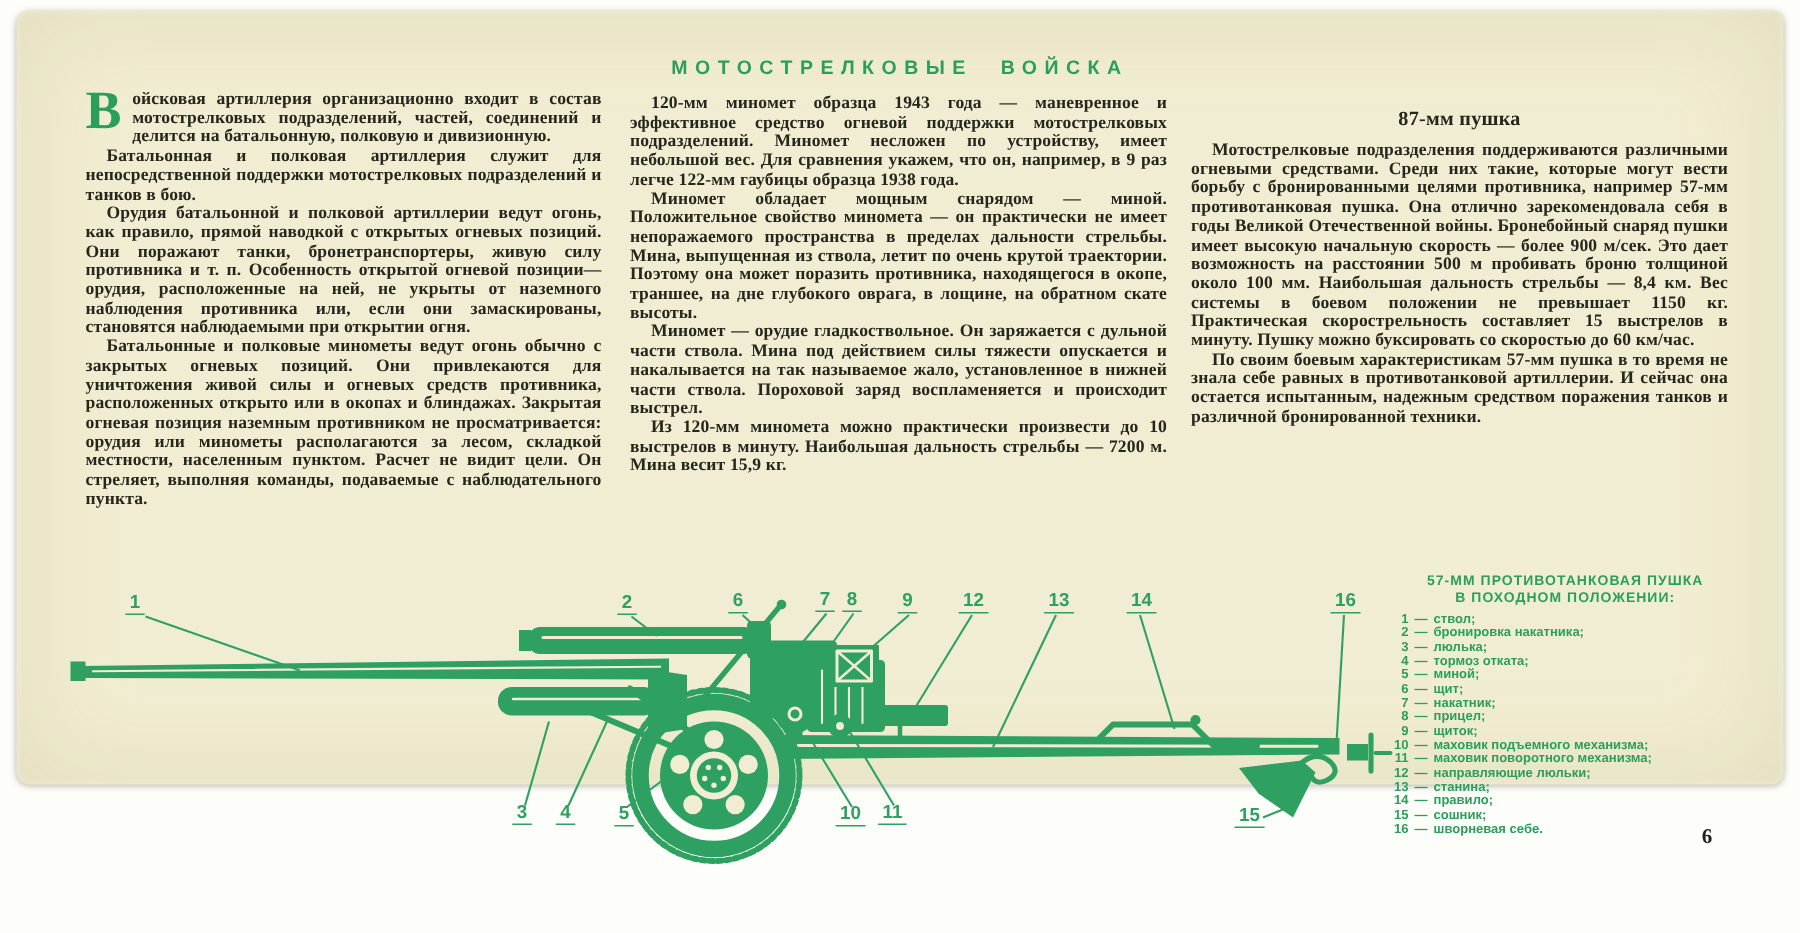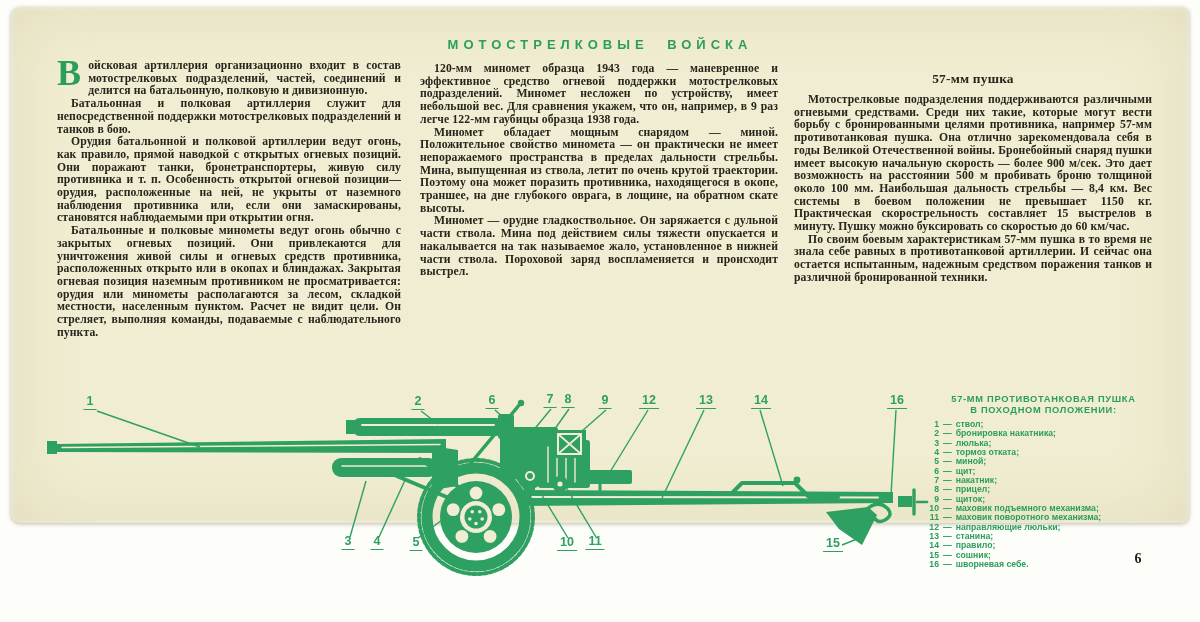--- a/index.html
+++ b/index.html
@@ -18,21 +18,21 @@
   .col-left{left:57px;width:344px;}
   .col-mid{left:420px;width:358px;padding-top:3px;}
   .col-right{left:794px;width:358px;padding-top:11px;}
   .dropcap{float:left;color:var(--green,#2b9e5c);font-weight:bold;font-size:36px;line-height:25px;
         height:25px;margin:1px 7px 0 0;}
   .lead{text-indent:0;}
   .figure-svg{position:absolute;left:0;top:0;width:1200px;height:622px;pointer-events:none;}
   .callout{position:absolute;transform:translate(-50%,-100%);
         font-family:"Liberation Sans","DejaVu Sans",sans-serif;font-weight:bold;font-size:12.5px;
         color:var(--ill,#2ea061);border-bottom:1.8px solid var(--ill,#2ea061);padding:0 3px 1px 3px;line-height:13px;}
-  .legend{position:absolute;left:926px;top:394px;width:235px;color:var(--green,#2b9e5c);
+  .legend{position:absolute;left:926px;top:382px;width:235px;color:var(--green,#2b9e5c);
         font-family:"Liberation Sans","DejaVu Sans",sans-serif;font-weight:bold;}
   .legend-title{text-align:center;font-size:9.3px;line-height:10.5px;letter-spacing:.7px;}
   .legend-items{margin-top:5px;font-size:8.7px;line-height:9.35px;}
   .legend-item{white-space:nowrap;}
   .ln{display:inline-block;width:13px;text-align:right;}
   .ld{display:inline-block;margin:0 4px 0 4px;}
   .pagenum{position:absolute;left:1128px;top:551px;width:20px;text-align:center;
         font-size:14px;font-weight:bold;color:#23221a;}
 </style>
 </head>
@@ -55,26 +55,27 @@
     </div>
   </section>
 
   <section class="col col-mid">
     <div class="body">
       <div>
 
       <p class="indent">120-мм миномет образца 1943 года — маневренное и эффективное средство огневой поддержки мотострелковых подразделений. Миномет несложен по устройству, имеет небольшой вес. Для сравнения укажем, что он, например, в 9 раз легче 122-мм гаубицы образца 1938 года.</p>
           <p class="indent">Миномет обладает мощным снарядом — миной. Положительное свойство миномета — он практически не имеет непоражаемого пространства в пределах дальности стрельбы. Мина, выпущенная из ствола, летит по очень крутой траектории. Поэтому она может поразить противника, находящегося в окопе, траншее, на дне глубокого оврага, в лощине, на обратном скате высоты.</p>
           <p class="indent">Миномет — орудие гладкоствольное. Он заряжается с дульной части ствола. Мина под действием силы тяжести опускается и накалывается на так называемое жало, установленное в нижней части ствола. Пороховой заряд воспламеняется и происходит выстрел.</p>
+          <p class="indent">Из 120-мм миномета можно практически произвести до 10 выстрелов в минуту. Наибольшая дальность стрельбы — 7200 м. Мина весит 15,9 кг.</p>
         </div>
     </div>
   </section>
 
   <section class="col col-right">
-    <h2>57-мм пушка</h2>
+    <h2>87-мм пушка</h2>
     <div class="body">
       <div>
 
       <p class="indent">Мотострелковые подразделения поддерживаются различными огневыми средствами. Среди них такие, которые могут вести борьбу с бронированными целями противника, например 57-мм противотанковая пушка. Она отлично зарекомендовала себя в годы Великой Отечественной войны. Бронебойный снаряд пушки имеет высокую начальную скорость — более 900 м/сек. Это дает возможность на расстоянии 500 м пробивать броню толщиной около 100 мм. Наибольшая дальность стрельбы — 8,4 км. Вес системы в боевом положении не превышает 1150 кг. Практическая скорострельность составляет 15 выстрелов в минуту. Пушку можно буксировать со скоростью до 60 км/час.</p>
           <p class="indent">По своим боевым характеристикам 57-мм пушка в то время не знала себе равных в противотанковой артиллерии. И сейчас она остается испытанным, надежным средством поражения танков и различной бронированной техники.</p>
         </div>
     </div>
   </section>
 
   <svg class="figure-svg" viewBox="0 0 1200 622" xmlns="http://www.w3.org/2000/svg">

